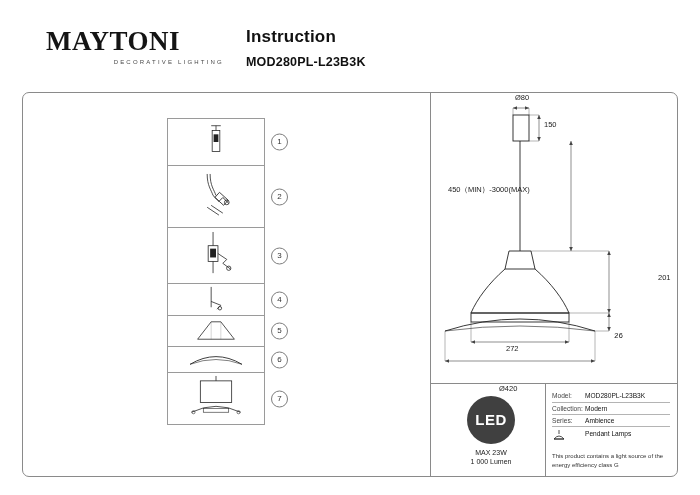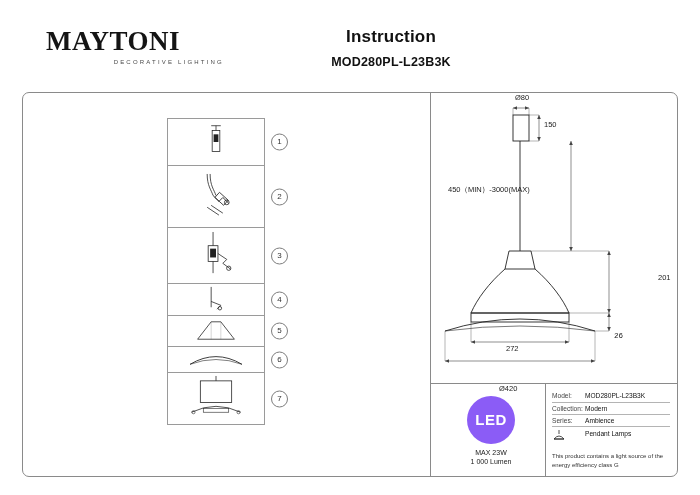--- a/index.html
+++ b/index.html
@@ -45,21 +45,20 @@
     font-size: 6px;
     letter-spacing: 2.2px;
     color: #4a4a4a;
     text-align: right;
     padding-right: 2px;
   }
   .title-block {
     position: absolute;
     left: 230px; top: 27px;
     width: 290px;
-    text-align: center;
   }
   .doc-title {
     font-size: 17px;
     font-weight: bold;
     color: #111;
     letter-spacing: 0.2px;
   }
   .doc-model {
     margin-top: 8px;
     font-size: 12.5px;
@@ -132,21 +131,21 @@
   
   .led-box {
     position: absolute;
     left: 445px; top: 396px;
     width: 92px; height: 74px;
     text-align: center;
   }
   .led-circle {
     width: 48px; height: 48px;
     border-radius: 50%;
-    background: #8b5cf6;
+    background: #404040;
     color: #fff;
     margin: 0 auto;
     font-size: 15px;
     font-weight: bold;
     letter-spacing: 0.5px;
     line-height: 48px;
   }
   .led-watt {
     margin-top: 5px;
     font-size: 7px;

